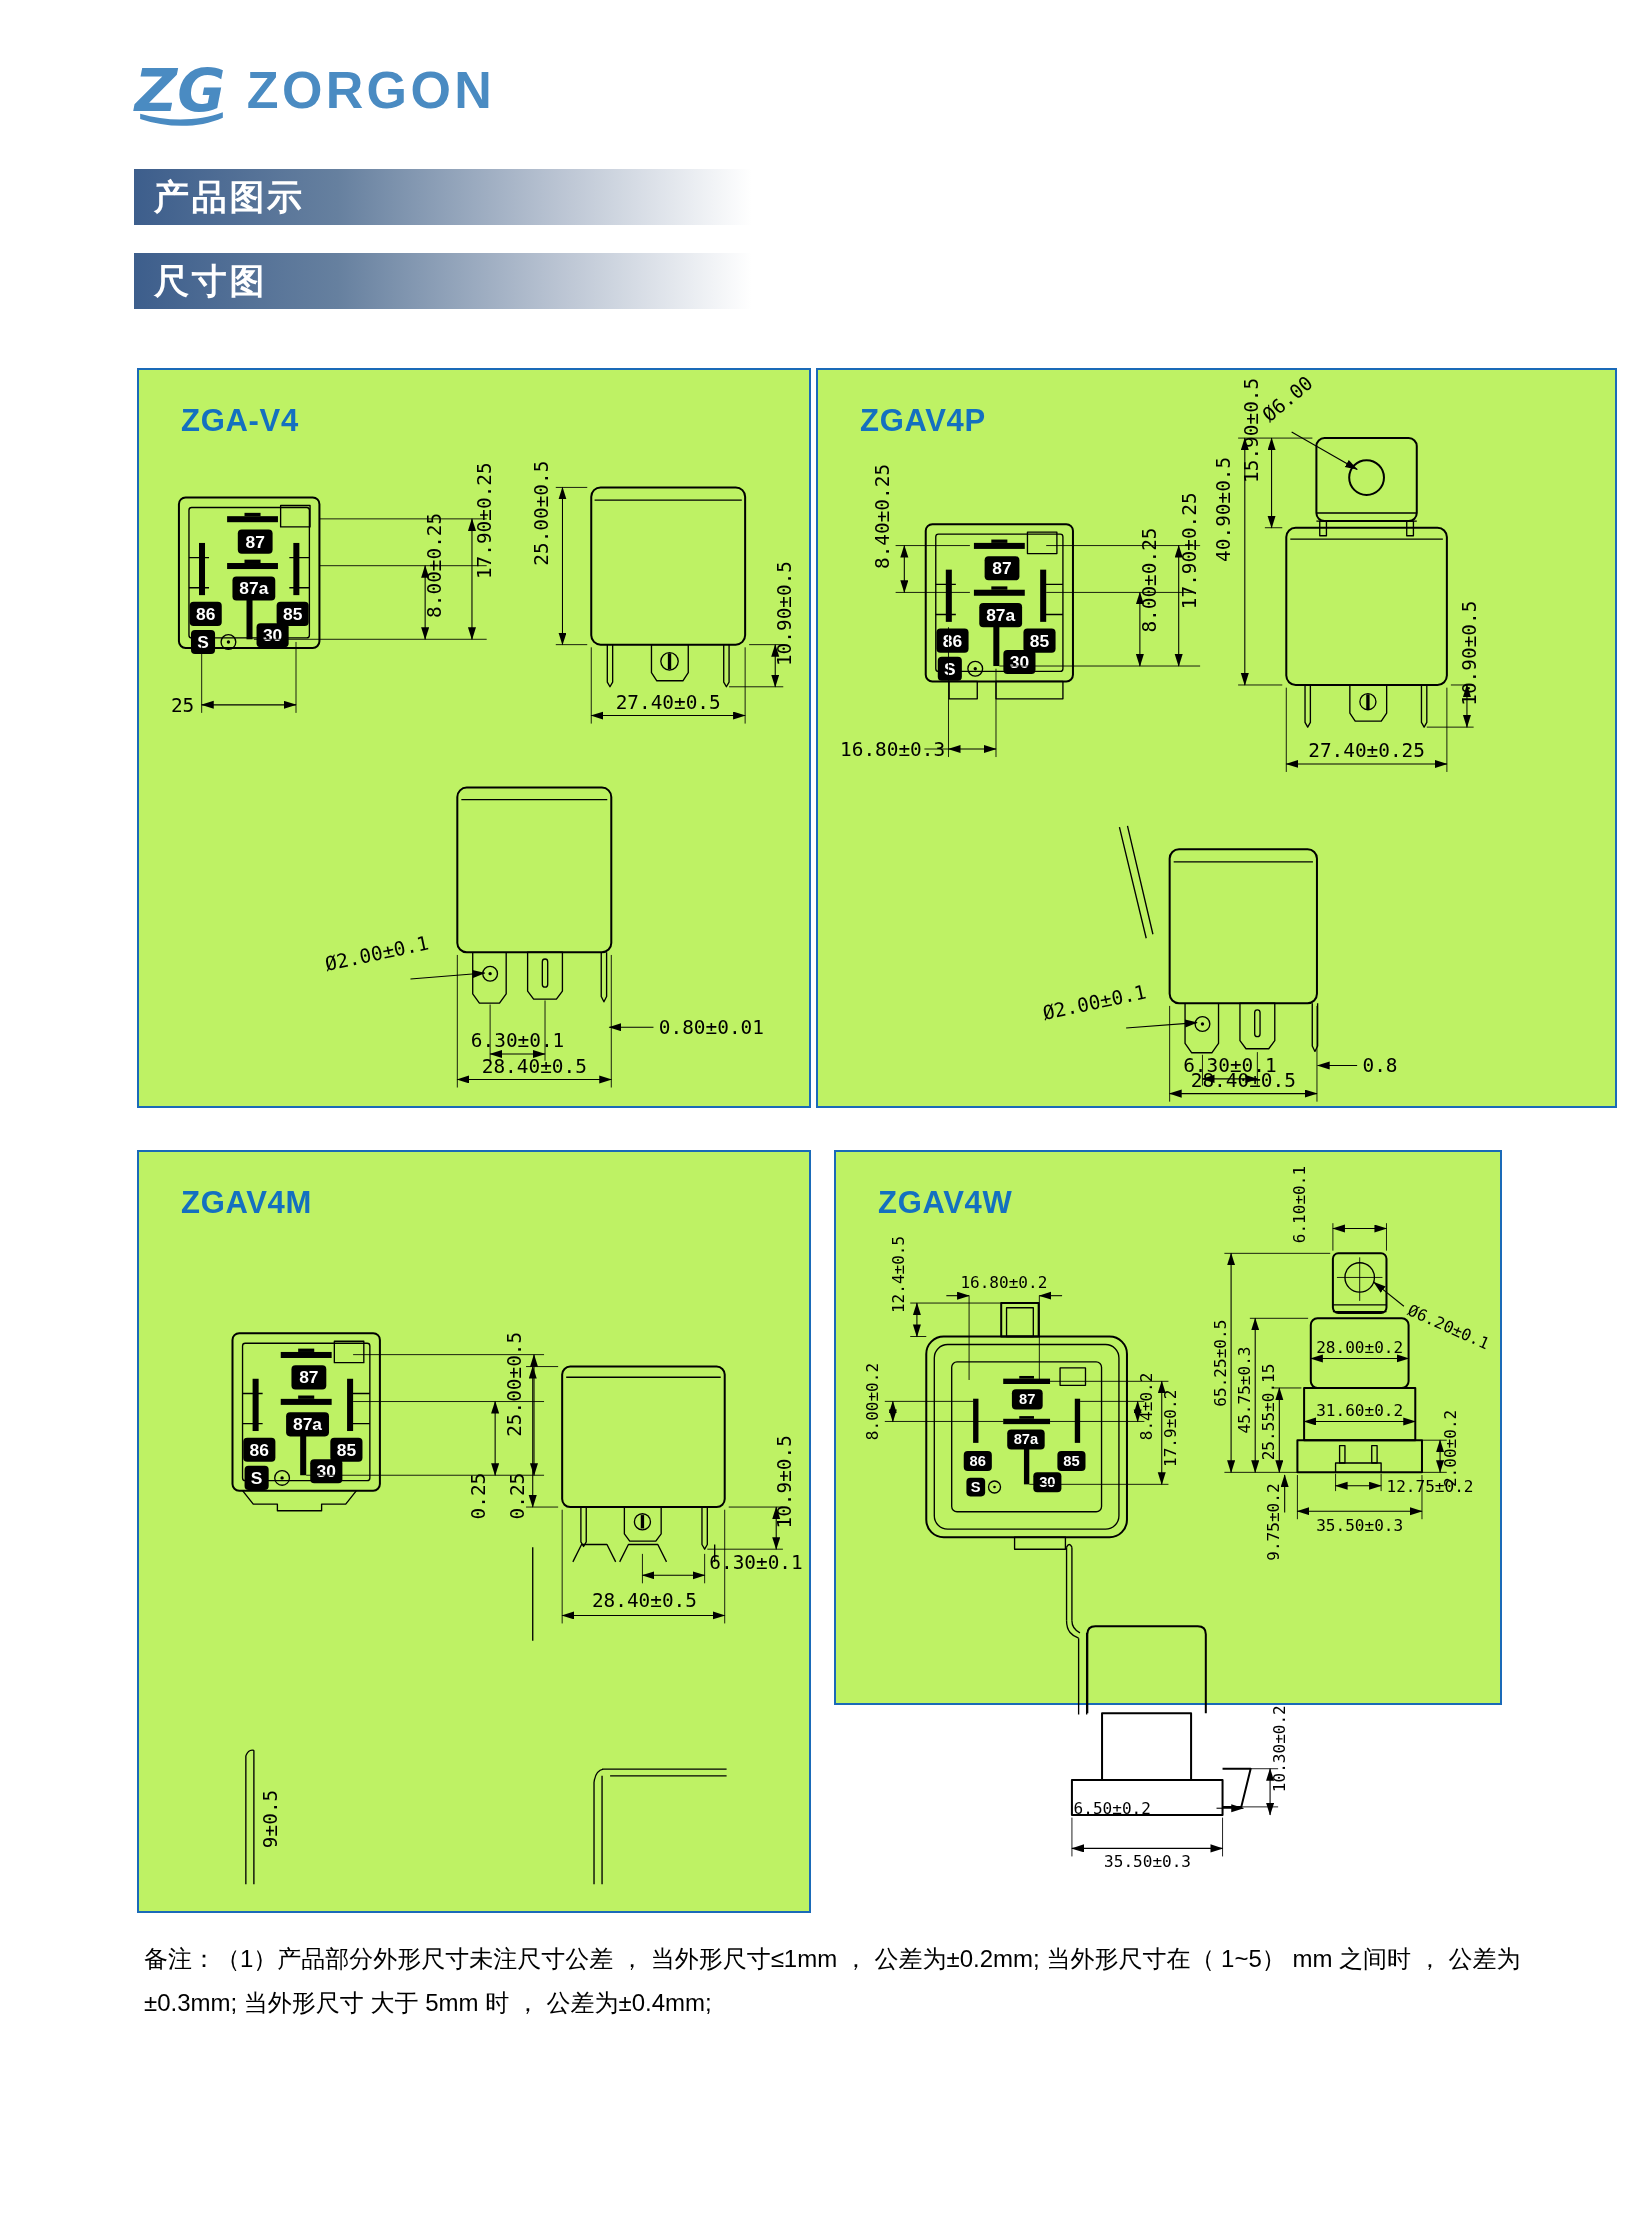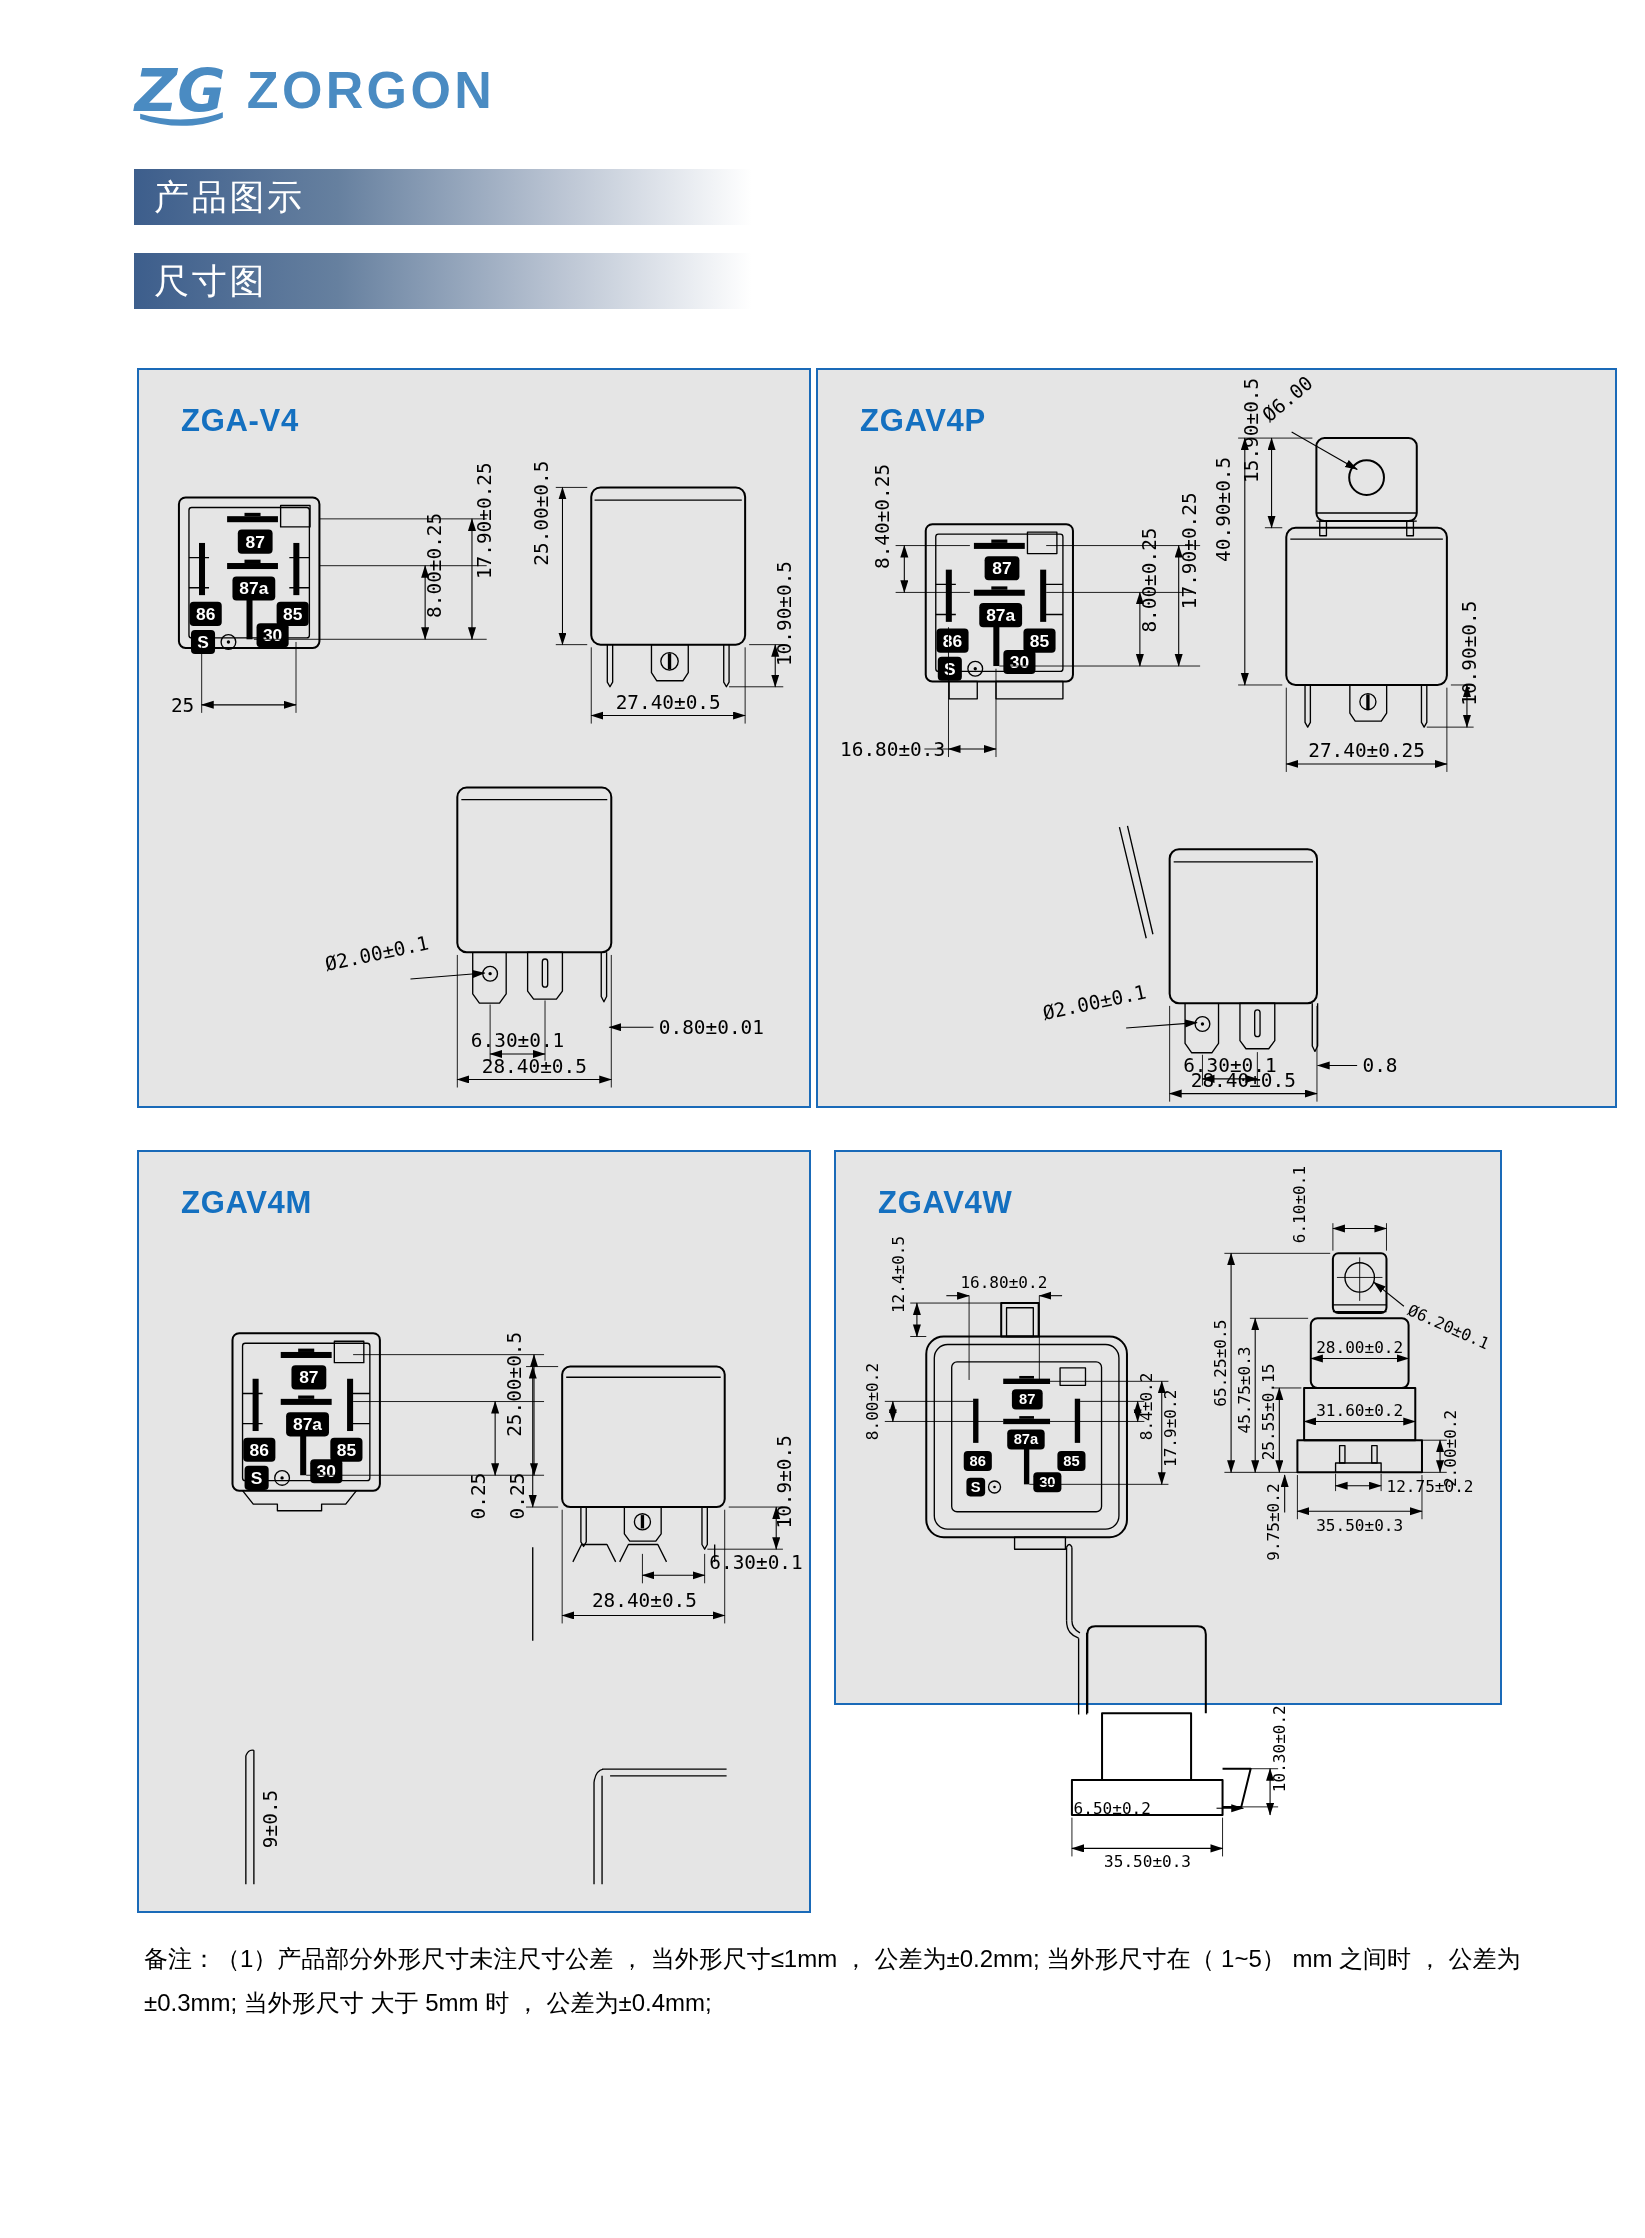--- a/index.html
+++ b/index.html
@@ -1,22 +1,22 @@
 <!DOCTYPE html>
 <html style="font-size:10.7px"><head>
 <meta charset="utf-8">
 <style>
   html,body{margin:0;padding:0;background:#fff;}
   body{width:1645px;height:2239px;position:relative;font-family:"Liberation Sans",sans-serif;overflow:hidden;}
   .abs{position:absolute;}
   .bar{position:absolute;left:134px;width:727px;height:56px;
        background:linear-gradient(90deg,#3d5e8c 0%,#66809f 28%,#b9c3d2 58%,#ffffff 85%);
-       color:#fff;font-size:35px;font-weight:normal;letter-spacing:2.7px;
+       color:#fff;font-size:35px;font-weight:bold;letter-spacing:2.7px;
        line-height:56px;padding-left:20px;box-sizing:border-box;}
-  .panel{position:absolute;border:2px solid #1a6ab8;background:#e5e5e5;box-sizing:border-box;}
+  .panel{position:absolute;border:2px solid #1a6ab8;background:#bef264;box-sizing:border-box;}
   .ptitle{position:absolute;left:42px;top:33px;font-size:31px;font-weight:bold;color:#1470c0;letter-spacing:0.7px;}
   .note{position:absolute;left:137px;top:1937px;width:1390px;color:#000;font-size:24px;line-height:44px;margin-left:7px;}
   svg{position:absolute;overflow:visible;}
   .o3{fill:none;stroke:#000;stroke-width:3;stroke-linejoin:round;}
   .o2{fill:none;stroke:#000;stroke-width:2;stroke-linejoin:round;}
   .xl{fill:none;stroke:#000;stroke-width:1.3;}
   .dl{fill:none;stroke:#000;stroke-width:1.6;marker-start:url(#as);marker-end:url(#ae);}
   .ld{fill:none;stroke:#000;stroke-width:1.6;marker-end:url(#ae);}
   .lds{fill:none;stroke:#000;stroke-width:1.6;marker-start:url(#as);}
   .blk{fill:#000;stroke:none;}

